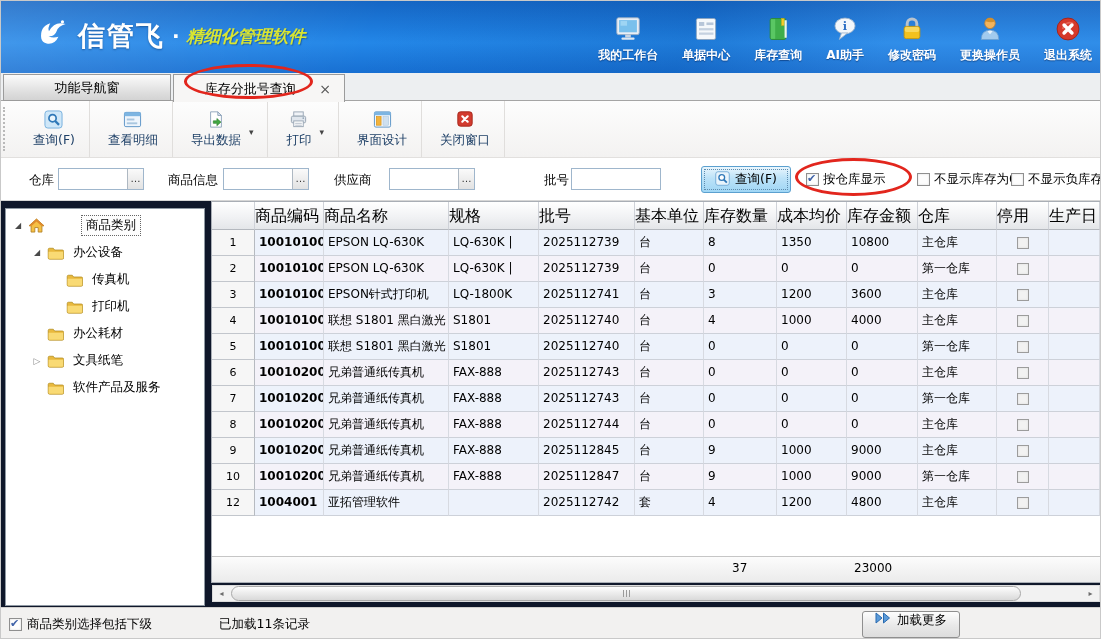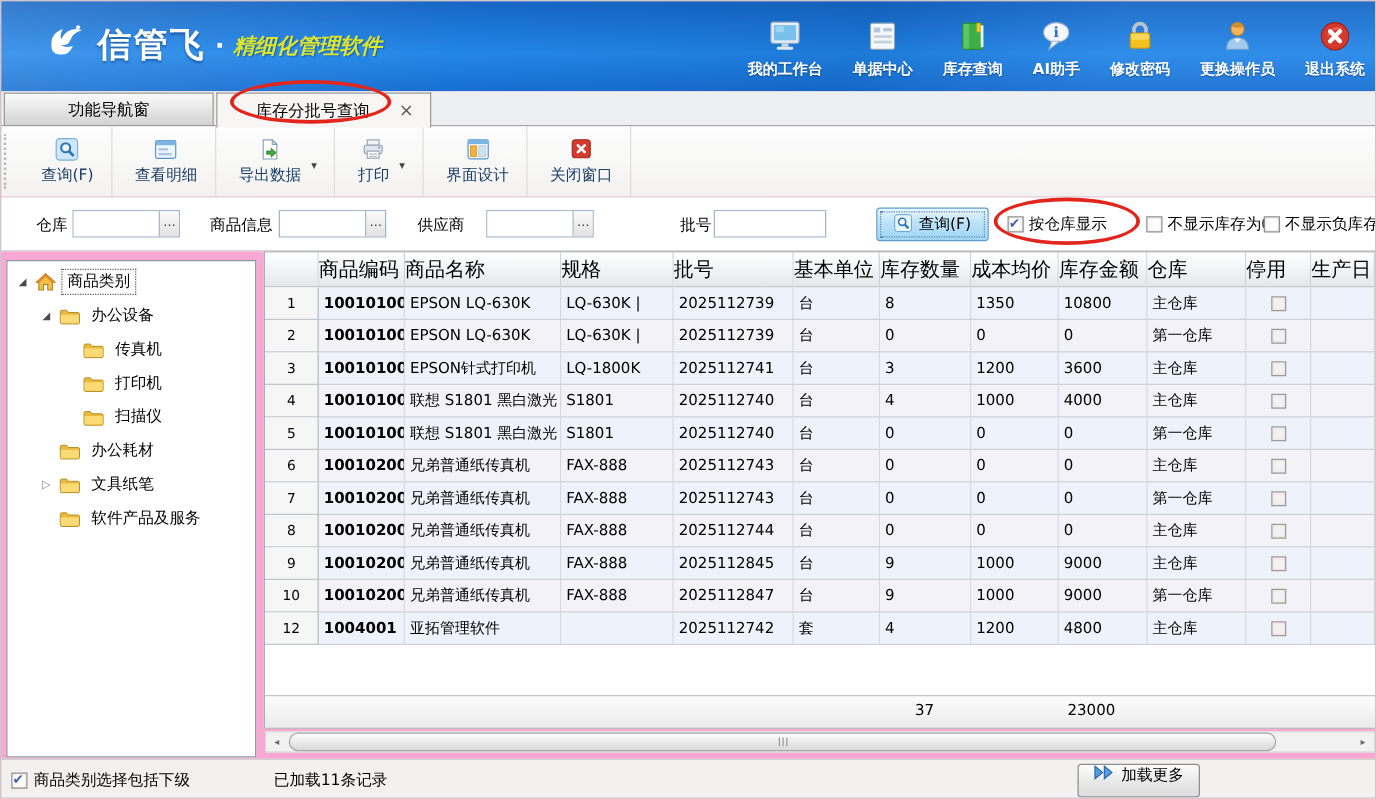--- a/index.html
+++ b/index.html
@@ -1,17 +1,17 @@
 <!DOCTYPE html>
 <html lang="zh"><head>
 <meta charset="utf-8">
 <style>
   * { margin:0; padding:0; box-sizing:border-box; }
   body { font-family:"DejaVu Sans","Liberation Sans",sans-serif; background:#fff; }
-  #app { position:relative; width:1101px; height:639px; overflow:hidden; background:#f9a8d4; border:1px solid #c9c9c9; }
+  #app { position:relative; width:1101px; height:639px; overflow:hidden; background:#0f172a; border:1px solid #c9c9c9; }
 
   
   .top-header { position:absolute; left:0; top:0; width:1101px; height:72px;
     background:
       linear-gradient(112deg, rgba(255,255,255,.14) 0%, rgba(255,255,255,0) 34%, rgba(8,64,140,.18) 62%, rgba(255,255,255,.06) 80%),
       linear-gradient(180deg,#1566c4 0%,#1d7bdc 38%,#2387e8 58%,#176fd2 100%); }
   .brand { position:absolute; left:34px; top:15px; display:flex; align-items:center; gap:7px; }
   .brand-name { color:#fff; font-size:27px; font-weight:bold; letter-spacing:2px; text-shadow:0 1px 2px rgba(0,40,90,.45); }
   .brand-dot { color:#fff; font-size:20px; font-weight:bold; }
   .brand-tagline { color:#d9e531; font-size:17px; font-weight:bold; font-style:italic; text-shadow:1px 1px 1px rgba(0,40,90,.4); }
@@ -50,21 +50,21 @@
   .cb.checked::after { content:"✔"; position:absolute; left:0px; top:-2px; font-size:11px; color:#3f62a8; font-weight:bold; }
   .cb.small { width:12px; height:12px; background:#f2f2f2; border:1px solid #9c9c9c; }
 
   
   .tree-panel { position:absolute; left:4px; top:207px; width:200px; height:398px; border:1px solid #8f99a3; background:#fff; overflow:hidden; padding-top:3px; }
   .tree-node { height:27px; display:flex; align-items:center; gap:4px; font-size:12.5px; white-space:nowrap; cursor:pointer; }
   .tree-expander { width:12px; text-align:center; color:#4a4a4a; font-size:8px; flex:none; }
   .tree-expander.collapsed { color:#8a8a8a; font-size:9px; }
   .tree-icon { display:flex; align-items:center; flex:none; }
   .tree-label { padding:1px 4px; border:1px solid transparent; }
-  .tree-label.selected { border:1px dotted #666; background:#fdfdfd; }
+  .tree-label.selected { border:1px dotted #666; background:#fdfdfd;margin-left:32px; }
 
   
   .grid-wrap { position:absolute; left:210px; top:200px; width:890px; height:382px; border:1px solid #a9aeb5; background:#fff; display:flex; flex-direction:column; overflow:hidden; }
   .grid-cols { display:grid; grid-template-columns:43px 69px 125px 90px 96px 69px 73px 70px 71px 79px 52px minmax(0,1fr); }
   .gh-cell { height:28px; line-height:27px; text-align:left; font-size:16px; color:#000; background:linear-gradient(#ffffff,#f1f2f4 55%,#e4e6e9); border-right:1px solid #cfd2d8; border-bottom:1px solid #b4b8be; white-space:nowrap; overflow:hidden; cursor:pointer; }
   .grid-row { height:26px; }
   .grid-row.odd  { background:#edf2fb; }
   .grid-row.even { background:#f4f2f9; }
   .g-cell { line-height:25px; font-size:12px; color:#000; padding:0 4px; border-right:1px solid #d7dae1; border-bottom:1px solid #cdd1d9; white-space:nowrap; overflow:hidden; }
   .g-cell.c1 { font-weight:bold; }
@@ -372,31 +372,20 @@
       <span class="tree-expander"></span>
 
       <span class="tree-icon">
         <svg width="17" height="14" viewBox="0 0 18 15">
             <path d="M1.2 3.8 q0-1.4 1.4-1.4 h4 l1.5 1.9 h8.2 q1.4 0 1.4 1.4 v7 q0 1.4 -1.4 1.4 H2.6 q-1.4 0 -1.4 -1.4 Z" fill="#e9b93e" stroke="#b08a1d" stroke-width=".8"></path>
             <path d="M1.6 6.2 h15.6 v6.4 q0 1 -1 1 H2.6 q-1 0-1-1 Z" fill="#f9da74"></path>
           </svg>
       </span>
       <span class="tree-label">打印机</span>
     </div>
-      <div class="tree-node" style="padding-left: 44px;">
-      <span class="tree-expander"></span>
-
-      <span class="tree-icon">
-        <svg width="17" height="14" viewBox="0 0 18 15">
-            <path d="M1.2 3.8 q0-1.4 1.4-1.4 h4 l1.5 1.9 h8.2 q1.4 0 1.4 1.4 v7 q0 1.4 -1.4 1.4 H2.6 q-1.4 0 -1.4 -1.4 Z" fill="#e9b93e" stroke="#b08a1d" stroke-width=".8"></path>
-            <path d="M1.6 6.2 h15.6 v6.4 q0 1 -1 1 H2.6 q-1 0-1-1 Z" fill="#f9da74"></path>
-          </svg>
-      </span>
-      <span class="tree-label">扫描仪</span>
-    </div>
       <div class="tree-node" style="padding-left: 25px;">
       <span class="tree-expander"></span>
 
       <span class="tree-icon">
         <svg width="17" height="14" viewBox="0 0 18 15">
             <path d="M1.2 3.8 q0-1.4 1.4-1.4 h4 l1.5 1.9 h8.2 q1.4 0 1.4 1.4 v7 q0 1.4 -1.4 1.4 H2.6 q-1.4 0 -1.4 -1.4 Z" fill="#e9b93e" stroke="#b08a1d" stroke-width=".8"></path>
             <path d="M1.6 6.2 h15.6 v6.4 q0 1 -1 1 H2.6 q-1 0-1-1 Z" fill="#f9da74"></path>
           </svg>
       </span>
       <span class="tree-label">办公耗材</span>

